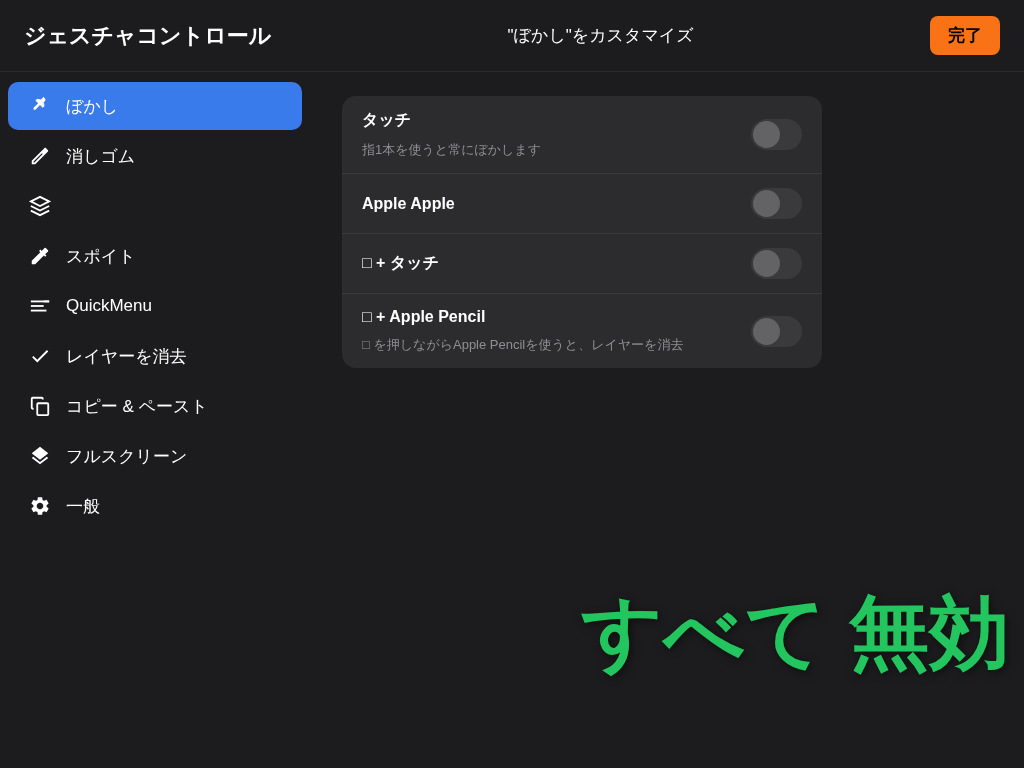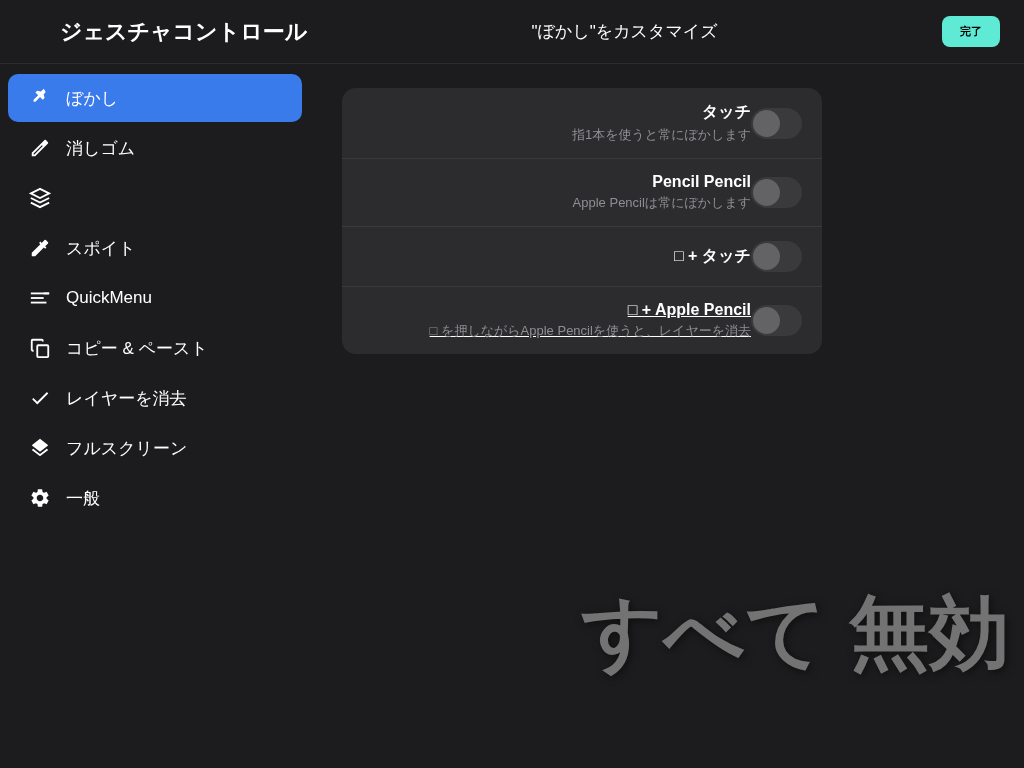--- a/index.html
+++ b/index.html
@@ -22,36 +22,35 @@
       justify-content: space-between;
       padding: 16px 24px;
       border-bottom: 1px solid #2c2c2e;
       flex-shrink: 0;
     }
 
     .header-title {
       font-size: 22px;
       font-weight: 700;
       color: #ffffff;
-      margin-left: 36px;
     }
 
     .header-center {
       font-size: 17px;
       color: #ffffff;
       font-weight: 400;
     }
 
     .done-button {
-      background-color: #5eead4;
+      background-color: #f97316;
       color: #000000;
       border: none;
       border-radius: 8px;
       padding: 8px 18px;
-      font-size: 11px;
+      font-size: 17px;
       font-weight: 600;
       cursor: pointer;
     }
 
     
     .main {
       display: flex;
       flex: 1;
       overflow: hidden;
     }
@@ -95,21 +94,20 @@
     }
 
     
     .content {
       flex: 1;
       display: flex;
       flex-direction: column;
       padding: 24px 32px;
       position: relative;
       overflow: hidden;
-      text-align: right;
     }
 
     
     .settings-panel {
       background-color: #2c2c2e;
       border-radius: 14px;
       padding: 0;
       overflow: hidden;
       width: 100%;
       max-width: 480px;
@@ -120,37 +118,36 @@
     .settings-row {
       display: flex;
       align-items: center;
       justify-content: space-between;
       padding: 14px 20px;
       border-bottom: 1px solid #3a3a3c;
     }
 
     .settings-row:last-child {
       border-bottom: none;
-      text-decoration: underline;
     }
 
     .settings-row-text {
       flex: 1;
     }
 
     .settings-row-title {
       font-size: 16px;
       font-weight: 600;
       color: #ffffff;
     }
 
     .settings-row-subtitle {
       font-size: 13px;
       color: #8e8e93;
-      margin-top: 3px;
+      margin-top: 10px;
     }
 
     
     .toggle {
       width: 51px;
       height: 31px;
       background-color: #3a3a3c;
       border-radius: 16px;
       position: relative;
       cursor: pointer;
@@ -170,21 +167,21 @@
     }
 
     
     .overlay-text {
       position: absolute;
       bottom: 80px;
       left: 50%;
       transform: translateX(-20%);
       font-size: 80px;
       font-weight: 900;
-      color: #737373;
+      color: #22c55e;
       white-space: nowrap;
       z-index: 1;
       font-family: 'Hiragino Kaku Gothic Pro', 'Yu Gothic', sans-serif;
       text-shadow: 2px 2px 8px rgba(0,0,0,0.5);
     }
 
     
     svg {
       width: 22px;
       height: 22px;
@@ -242,33 +239,33 @@
             <rect x="2" y="11" width="14" height="2"></rect>
             <rect x="2" y="16" width="17" height="2"></rect>
             <rect x="16" y="6" width="6" height="2"></rect>
           </svg>
         </span>
         <span class="sidebar-label">QuickMenu</span>
       </div>
       <div class="sidebar-item">
         <span class="sidebar-icon">
           <svg viewBox="0 0 24 24">
+            <path d="M9 16.17L4.83 12l-1.42 1.41L9 19 21 7l-1.41-1.41L9 16.17z"></path>
+          </svg>
+        </span>
+        <span class="sidebar-label">レイヤーを消去</span>
+      </div>
+      <div class="sidebar-item">
+        <span class="sidebar-icon">
+          <svg viewBox="0 0 24 24">
             <rect x="9" y="9" width="12" height="13" rx="1" fill="none" stroke="currentColor" stroke-width="2"></rect>
             <path d="M5 15H4a1 1 0 0 1-1-1V4a1 1 0 0 1 1-1h10a1 1 0 0 1 1 1v1" fill="none" stroke="currentColor" stroke-width="2"></path>
           </svg>
         </span>
         <span class="sidebar-label">コピー &amp; ペースト</span>
-      </div>
-      <div class="sidebar-item">
-        <span class="sidebar-icon">
-          <svg viewBox="0 0 24 24">
-            <path d="M9 16.17L4.83 12l-1.42 1.41L9 19 21 7l-1.41-1.41L9 16.17z"></path>
-          </svg>
-        </span>
-        <span class="sidebar-label">レイヤーを消去</span>
       </div>
       <div class="sidebar-item">
         <span class="sidebar-icon">
           <svg viewBox="0 0 24 24">
             <path d="M11.99 18.54l-7.37-5.73L3 14.07l9 7 9-7-1.63-1.27-7.38 5.74zM12 16l7.36-5.73L21 9l-9-7-9 7 1.63 1.27L12 16z"></path>
           </svg>
         </span>
         <span class="sidebar-label">フルスクリーン</span>
       </div>
       <div class="sidebar-item">
@@ -287,22 +284,21 @@
 
     <div class="settings-row">
           <div class="settings-row-text">
             <div class="settings-row-title">タッチ</div>
             <div class="settings-row-subtitle">指1本を使うと常にぼかします</div>
           </div>
           <div class="toggle"></div>
         </div>
         <div class="settings-row">
           <div class="settings-row-text">
-            <div class="settings-row-title">Pencil Pencil</div>
-            <div class="settings-row-subtitle">Apple Pencilは常にぼかします</div>
+            <div class="settings-row-title">Apple Apple</div>
           </div>
           <div class="toggle"></div>
         </div>
         <div class="settings-row">
           <div class="settings-row-text">
             <div class="settings-row-title">□ + タッチ</div>
           </div>
           <div class="toggle"></div>
         </div>
         <div class="settings-row">

